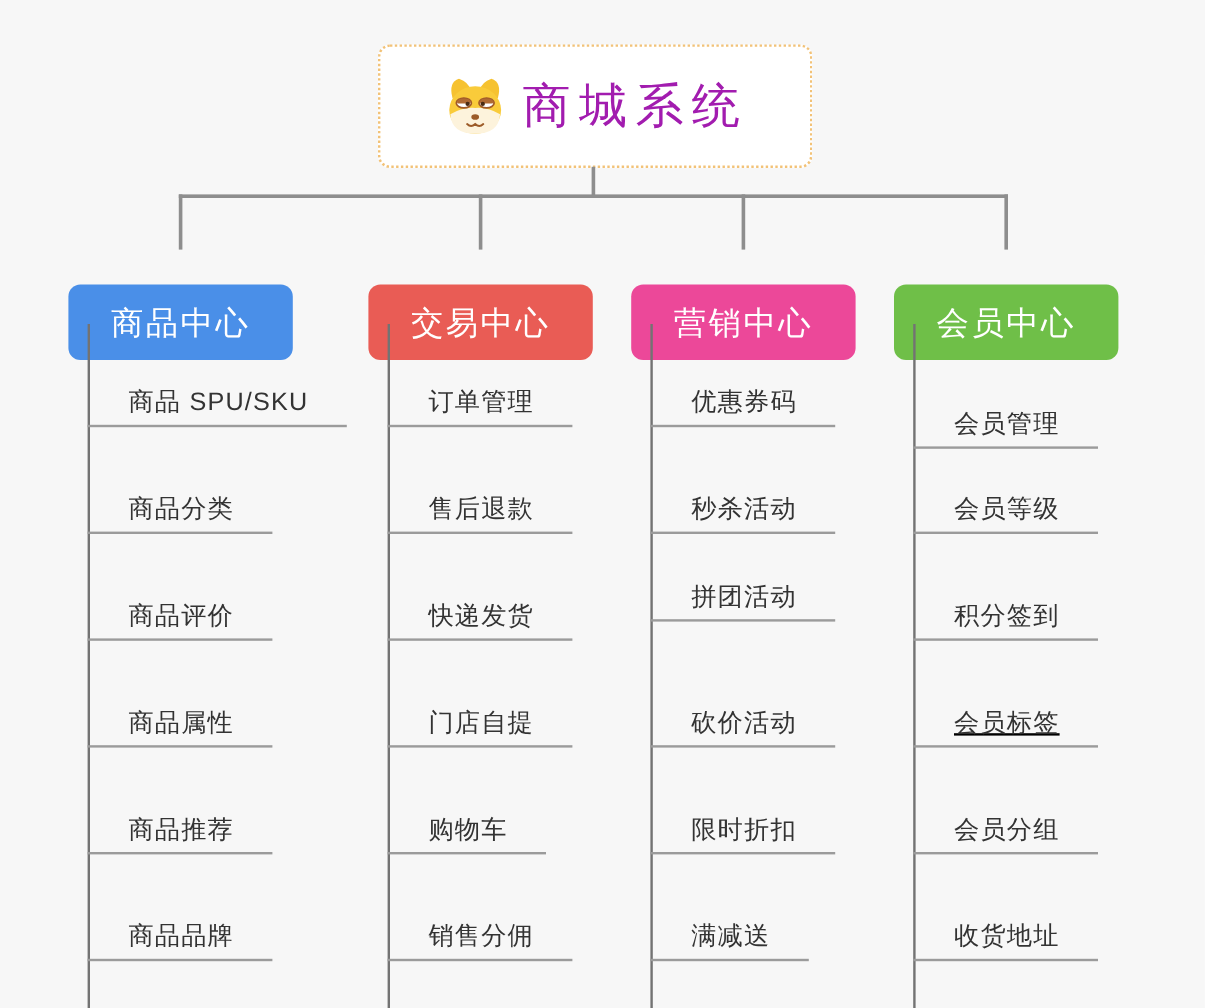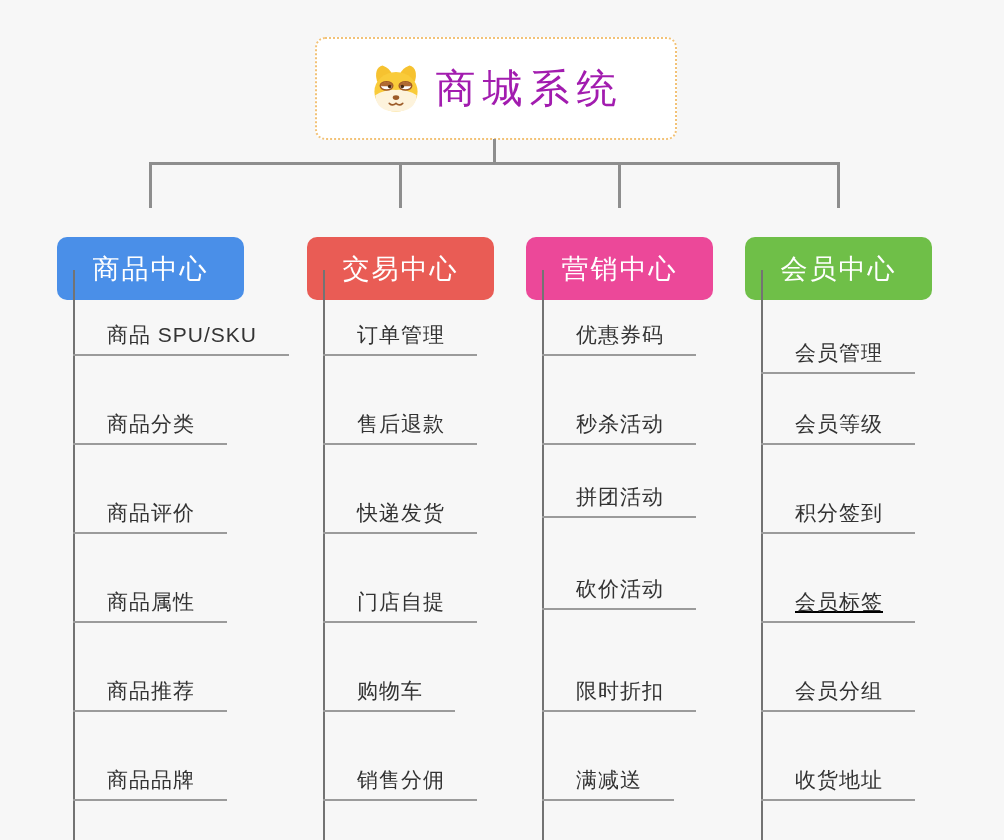--- a/index.html
+++ b/index.html
@@ -178,21 +178,21 @@
       <div class="leaf-col" style="left: 542px;">
         <div class="leaf" style="top: 46px;">
           <span class="leaf-label">优惠券码</span>
         </div>
         <div class="leaf" style="top: 135px;">
           <span class="leaf-label">秒杀活动</span>
         </div>
         <div class="leaf" style="top: 208px; align-items: flex-end;">
           <span class="leaf-label">拼团活动</span>
         </div>
-        <div class="leaf" style="top: 300px;">
+        <div class="leaf" style="top: 313px;">
           <span class="leaf-label">砍价活动</span>
         </div>
         <div class="leaf" style="top: 402px;">
           <span class="leaf-label">限时折扣</span>
         </div>
         <div class="leaf" style="top: 491px;">
           <span class="leaf-label">满减送</span>
         </div>
       </div>
       <div class="line drop" style="left: 837px;"></div>

